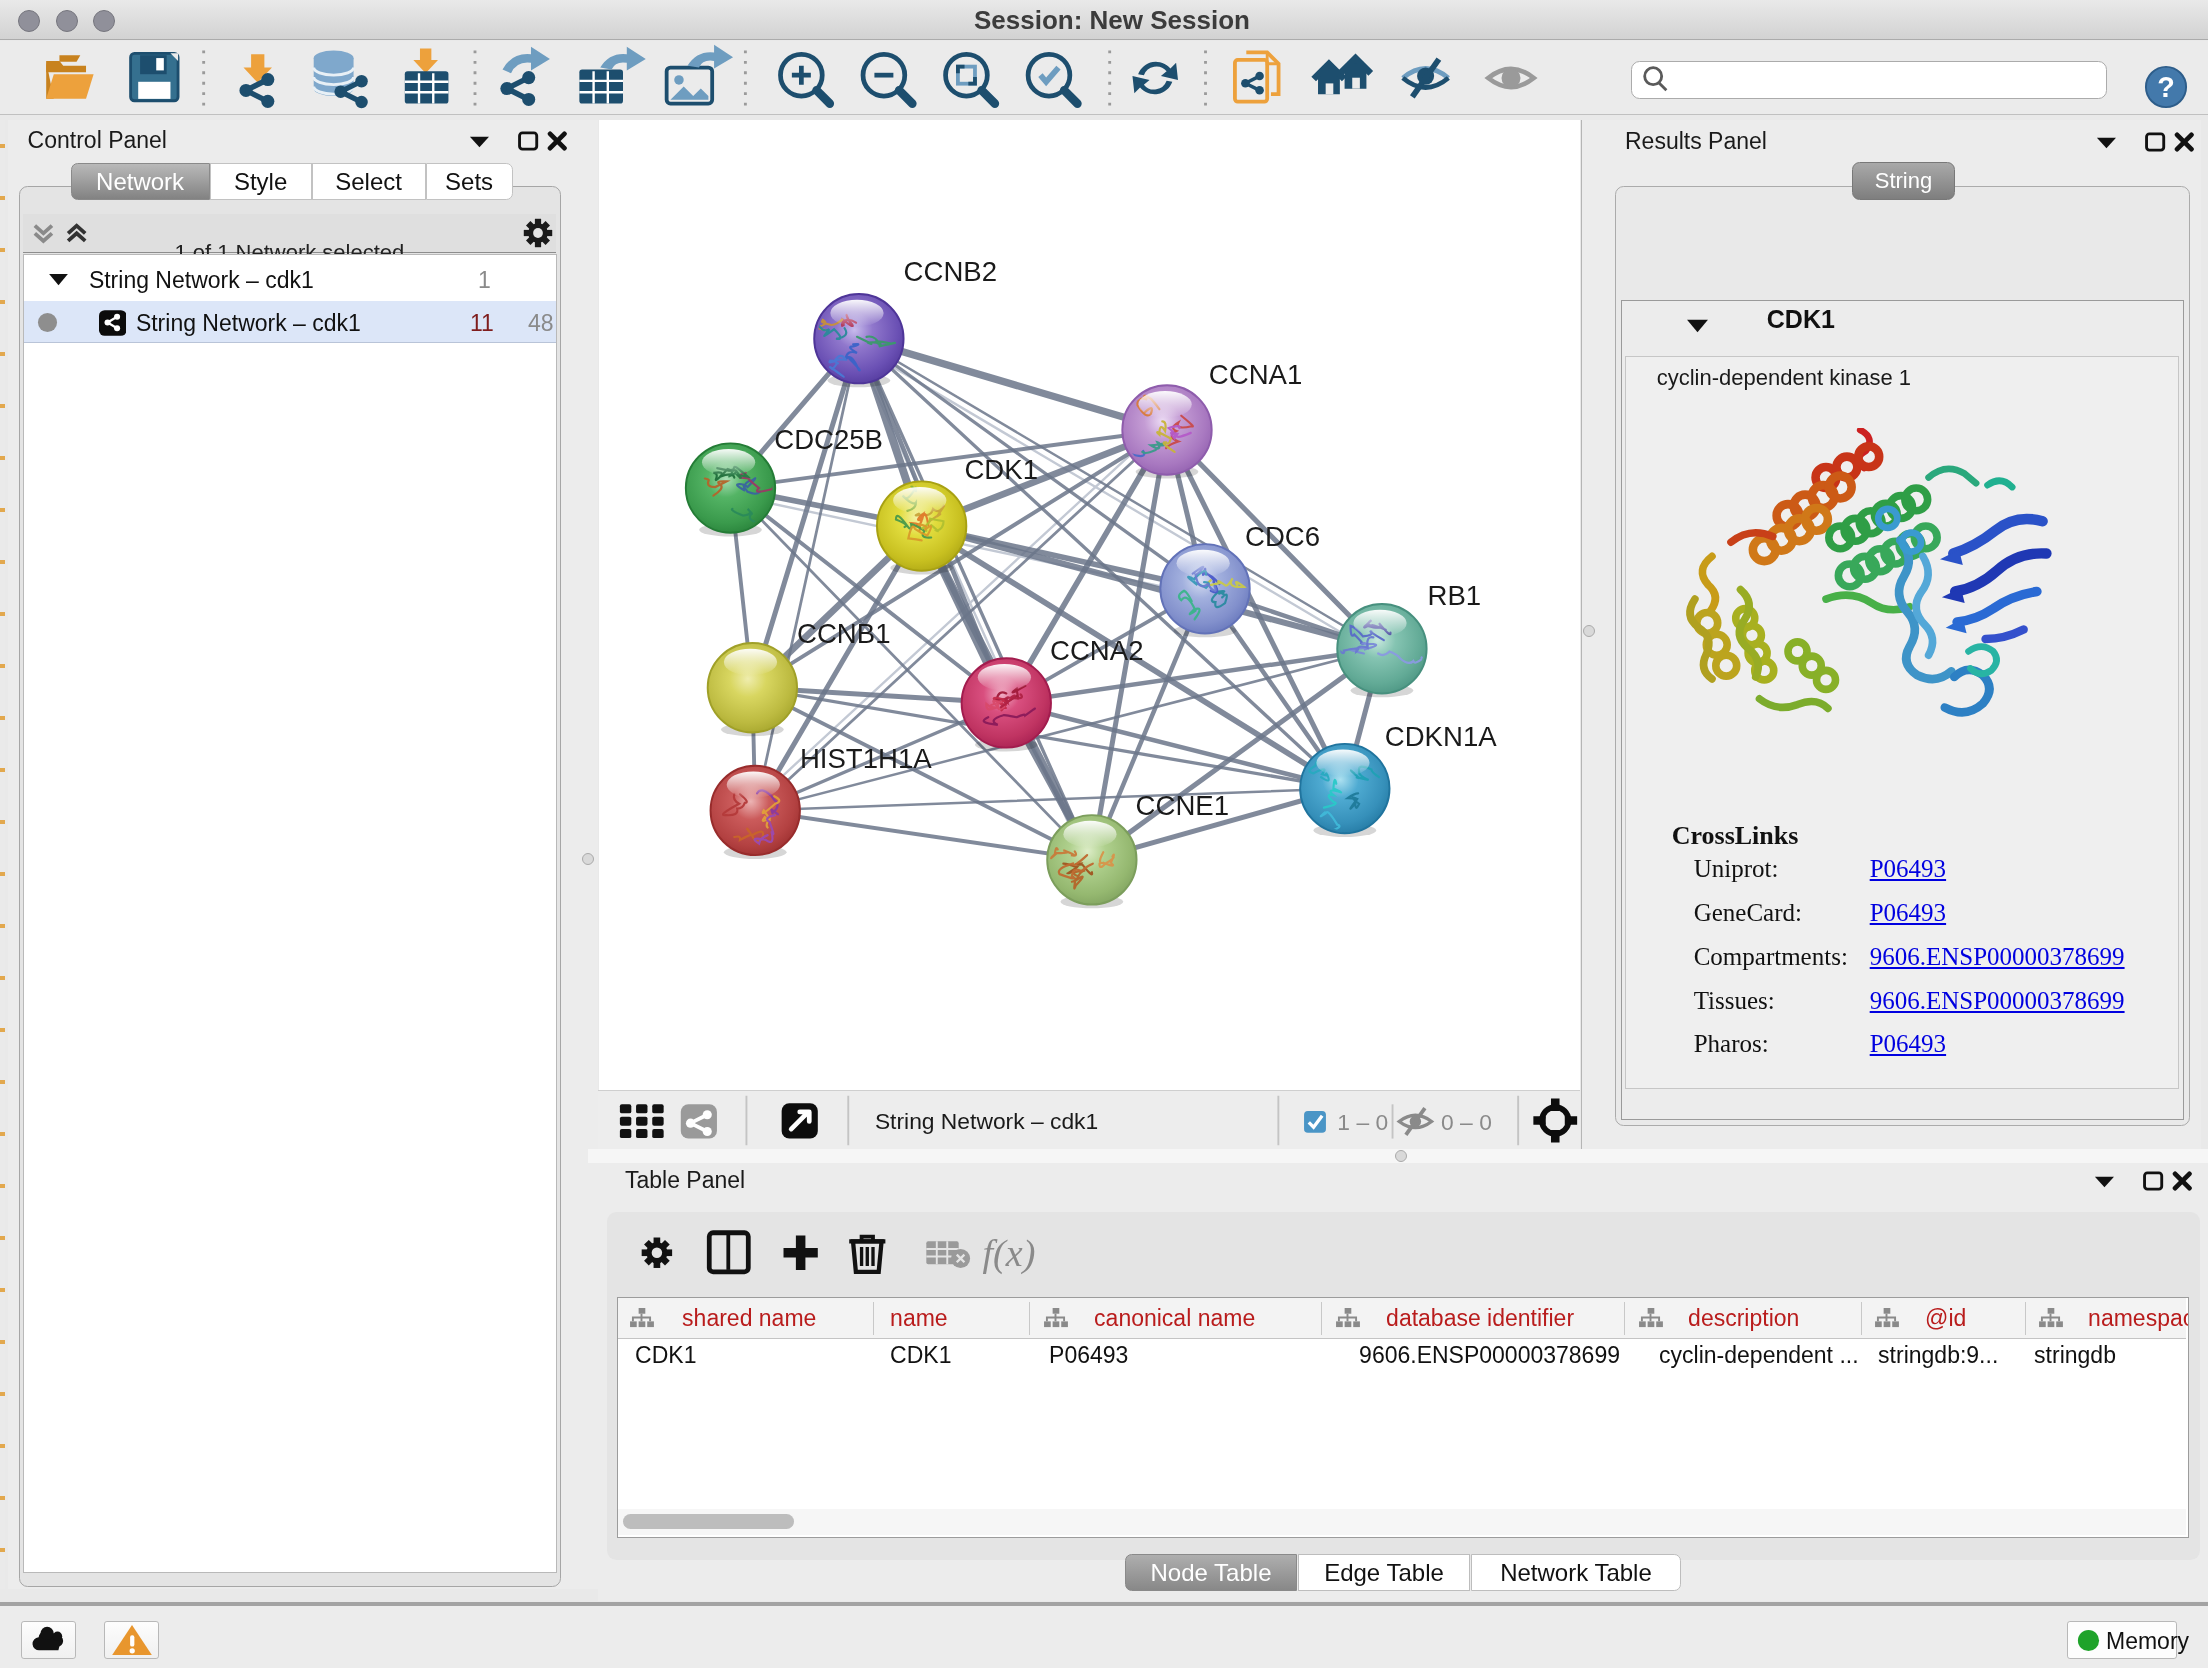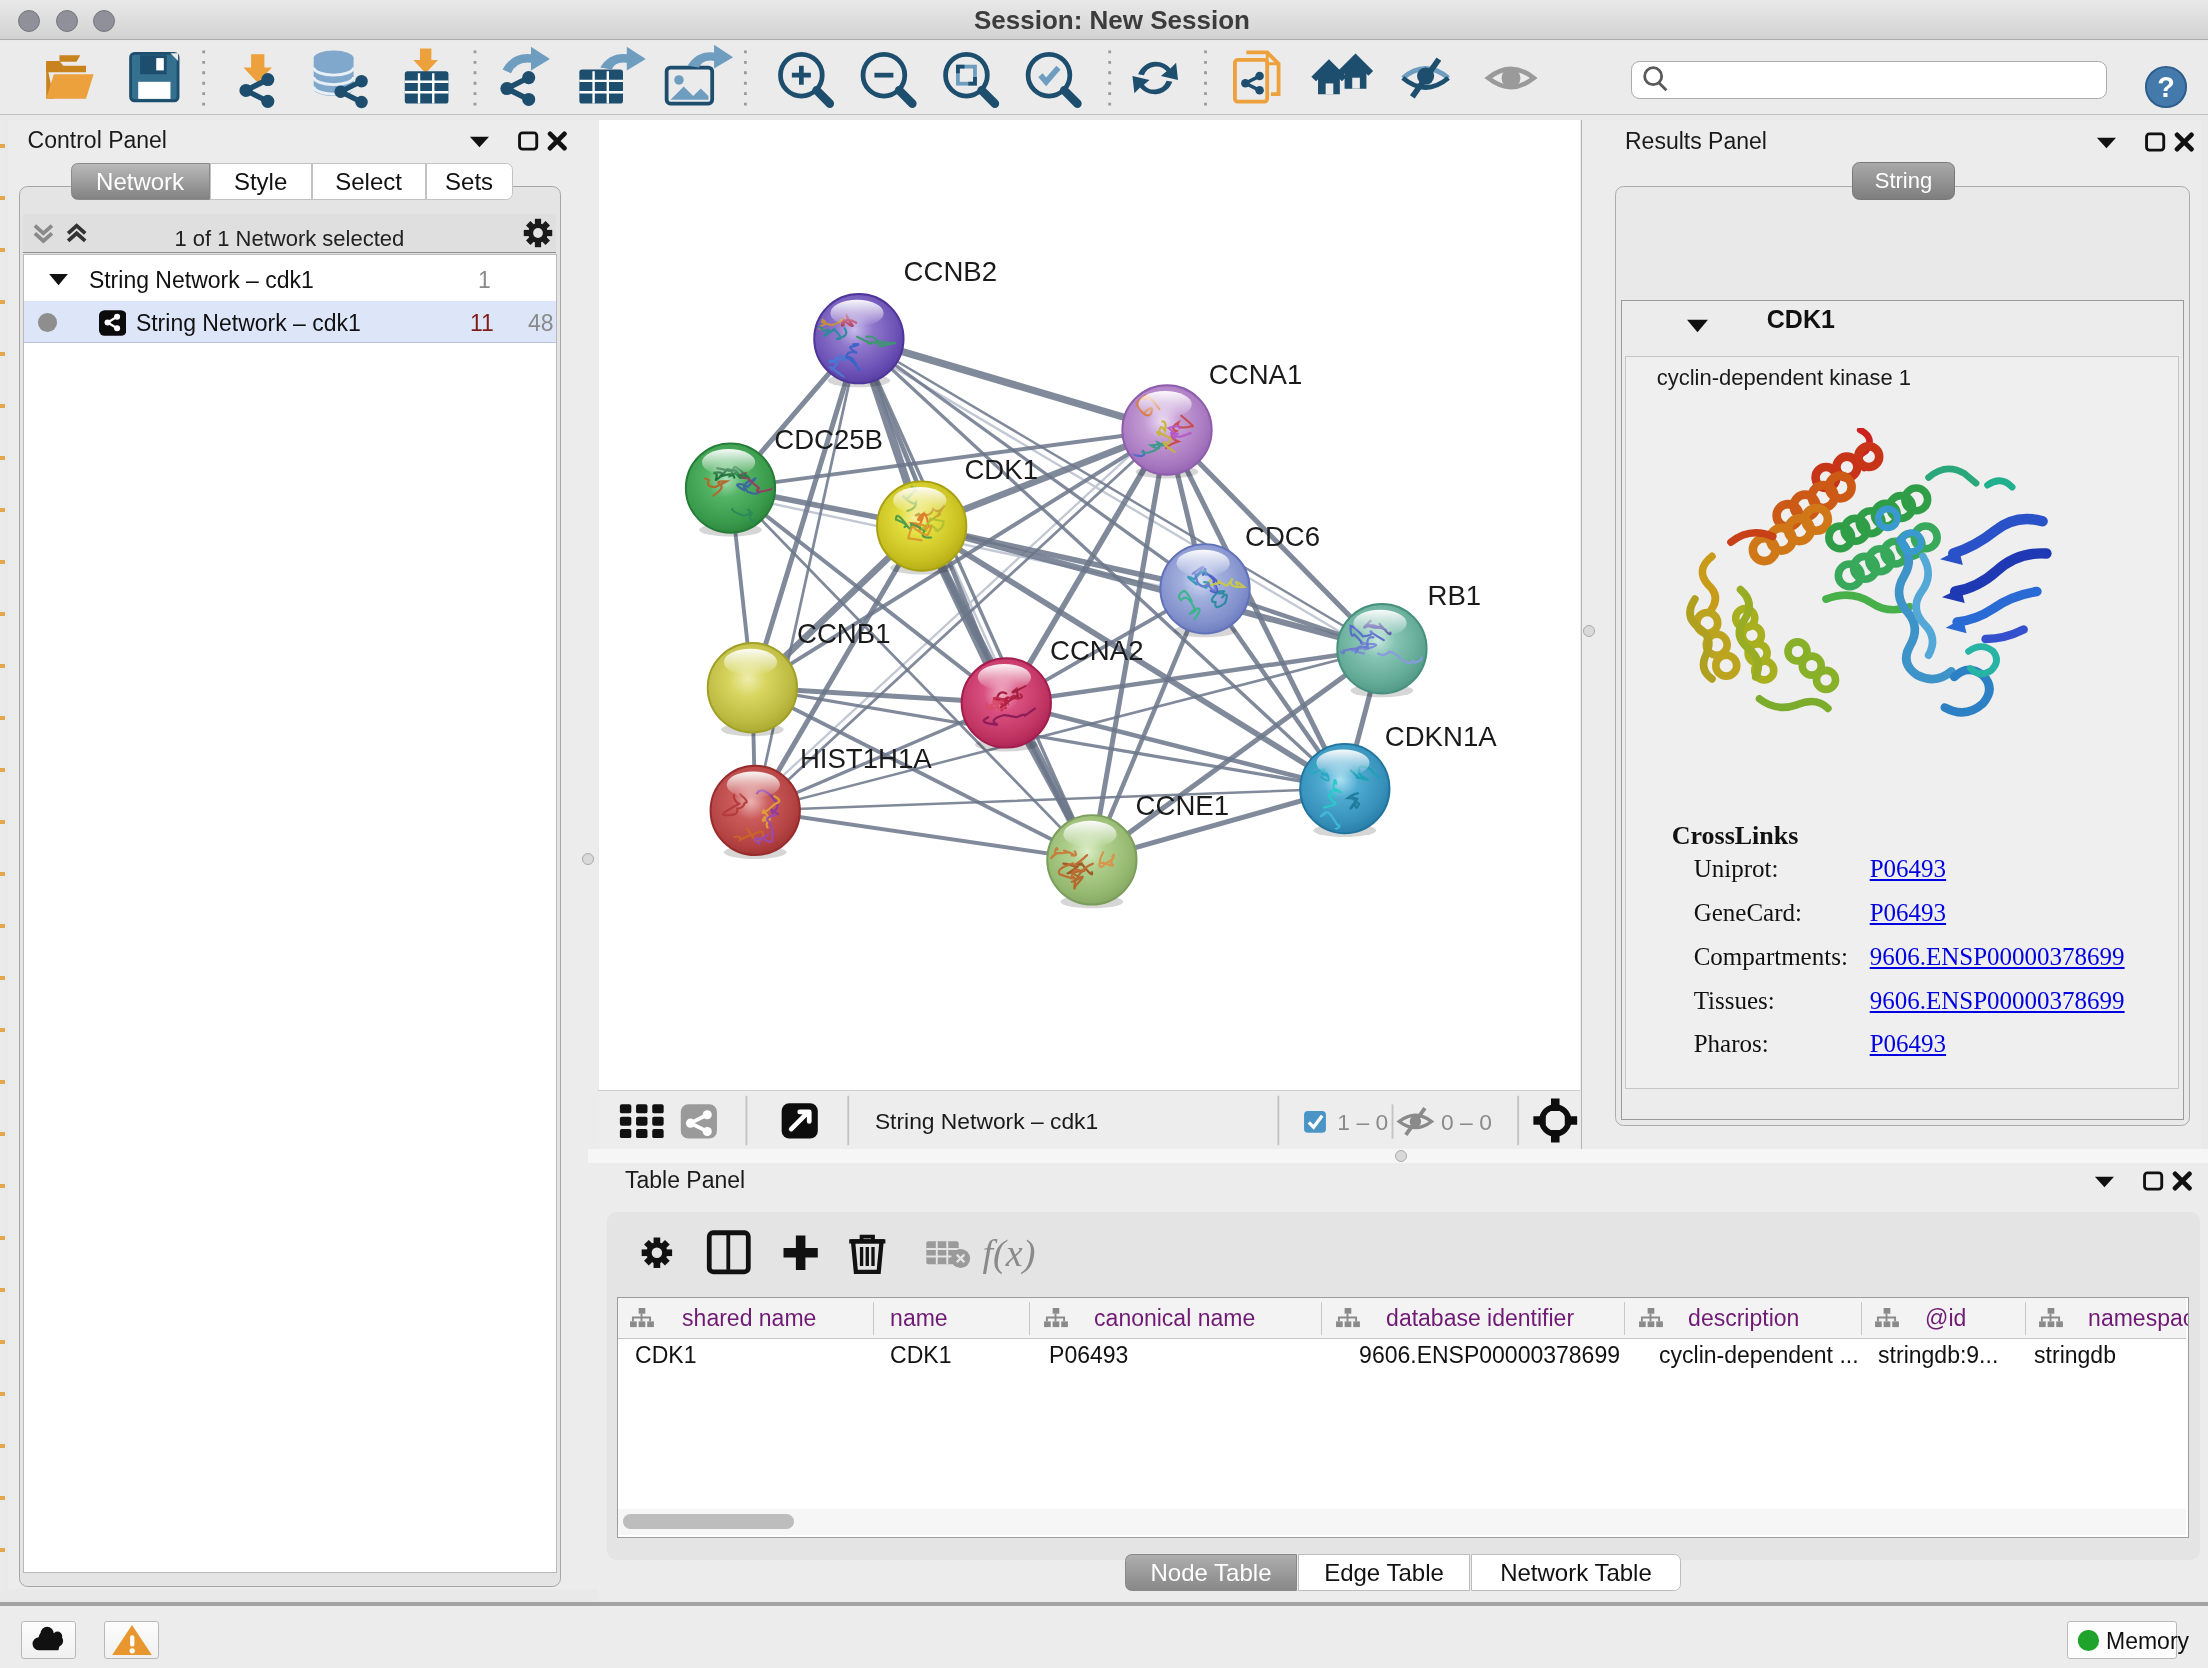--- a/index.html
+++ b/index.html
@@ -55,21 +55,21 @@
 .serif { font-family:"Liberation Serif", serif; }
 .xlink { color:#0000e0; text-decoration:underline; }
 
 #tp { position:absolute; left:598px; top:1163px; width:1610px; height:438px; background:#ececec; }
 #tp-box { position:absolute; left:8.6px; top:49px; width:1593px; height:348px;
   background:#e4e4e4; border-radius:9.5px; }
 #tbl { position:absolute; left:10.5px; top:85px; width:1572px; height:241px;
   background:#fff; border:1.9px solid #9c9c9c; overflow:hidden; }
 #tbl-head { position:absolute; left:0; top:0; width:1568px; height:41px;
   background:#f3f3f3; border-bottom:1px solid #c4c4c4; }
-.th { position:absolute; top:0; height:38px; font-size:23px; color:#701a75; line-height:41px; }
+.th { position:absolute; top:0; height:38px; font-size:23px; color:#b91c1c; line-height:41px; }
 .td { position:absolute; top:44px; height:32px; font-size:23px; color:#111; }
 .colsep { position:absolute; top:3.8px; width:1px; height:33px; background:#c8c8c8; }
 #hscroll { position:absolute; left:0px; top:211px; width:1568px; height:26px; background:#f6f6f6; }
 #hthumb { position:absolute; left:4.8px; top:4.8px; width:171px; height:15px; background:#bdbdbd; border-radius:7.6px; }
 .btab { position:absolute; top:0; height:37px; font-size:24px; text-align:center;
   background:#fff; border:1px solid #bdbdbd; color:#111; }
 
 #status { position:absolute; left:0; top:1602px; width:2208px; height:67px;
   background:#ececec; border-top:4px solid #a3a3a3; }
 .sbtn { position:absolute; top:15px; height:38px; background:linear-gradient(#fdfdfd,#f0f0f0);
@@ -225,21 +225,21 @@
     <div class="tab" style="left:139px; width:102px;">Style</div>
     <div class="tab" style="left:241px; width:114px;">Select</div>
     <div class="tab" style="left:355px; width:87px; border-radius:0 6.7px 6.7px 0;">Sets</div>
   </div>
   <div id="cp-pane">
     <div id="cp-bar">
       <svg style="position:absolute;left:9.5px;top:5.7px" width="76" height="28.5" viewBox="0 0 80 30">
         <path d="M3,6 L12,14 L21,6 M3,14 L12,22 L21,14" fill="none" stroke="#8a8a8a" stroke-width="4"></path>
         <path d="M38,14 L47,6 L56,14 M38,22 L47,14 L56,22" fill="none" stroke="#333" stroke-width="4"></path>
       </svg>
-      <div style="position:absolute;left:0;top:12px;width:100%;text-align:center;font-size:22px;color:#222">1 of 1 Network selected</div>
+      <div style="position:absolute;left:0;top:26px;width:100%;text-align:center;font-size:22px;color:#222">1 of 1 Network selected</div>
       <svg style="position:absolute;left:499px;top:2.9px" width="32" height="32" viewBox="0 0 36 36">
         <g fill="#1a1a1a">
             <circle cx="18" cy="18" r="11"></circle>
             <g stroke="#1a1a1a" stroke-width="7">
               <line x1="18" y1="2" x2="18" y2="34"></line>
               <line x1="2" y1="18" x2="34" y2="18"></line>
               <line x1="7" y1="7" x2="29" y2="29"></line>
               <line x1="29" y1="7" x2="7" y2="29"></line>
             </g>
           </g>

